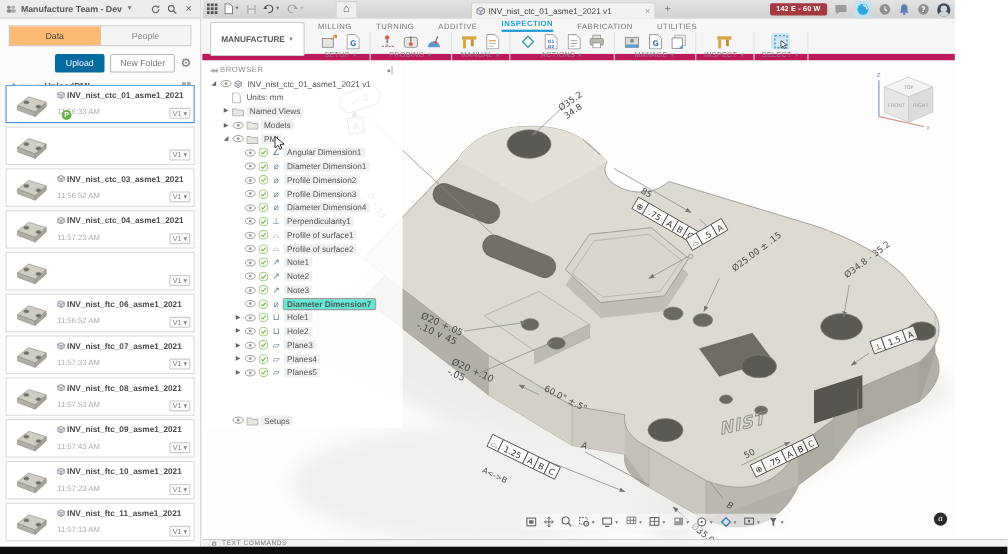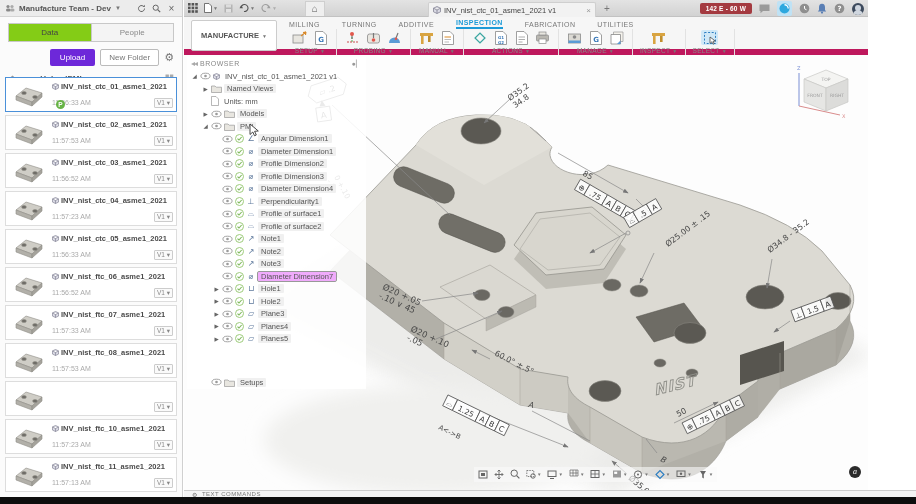--- a/index.html
+++ b/index.html
@@ -9,23 +9,23 @@
 
   
   #data-panel { position:absolute; left:0; top:0; width:183px; height:497px; background:#fbfbfb; border-right:1px solid #d0d0d0; overflow:hidden; }
   .dp-header { height:17px; background:#ececec; border-bottom:1px solid #d5d5d5; display:flex; align-items:center; padding:0 5px; gap:4px; }
   .dp-title { font-size:8px; font-weight:bold; color:#555; white-space:nowrap; }
   .dp-caret { font-size:6px; color:#777; }
   .dp-spacer { flex:1; }
   .dp-hicon { width:11px; height:11px; display:flex; align-items:center; justify-content:center; color:#666; }
   .dp-tabs { display:flex; margin:6px 8px 0 8px; border:1px solid #c8c8c8; }
   .dp-tab { flex:1; text-align:center; font-size:8px; padding:4px 0; color:#888; background:#f4f4f4; cursor:default; }
-  .dp-tab.active { background:#84cc16; color:#444; border-right:1px solid #c8c8c8; }
+  .dp-tab.active { background:#fdba74; color:#444; border-right:1px solid #c8c8c8; }
   .dp-actions { display:flex; justify-content:flex-end; align-items:center; gap:5px; margin:7px 8px 0 8px; }
-  .btn-upload { background:#6d28d9; color:#fff; font-size:8px; padding:4px 10px; border-radius:2px; }
+  .btn-upload { background:#0369a1; color:#fff; font-size:8px; padding:4px 10px; border-radius:2px; }
   .btn-newfolder { background:#fff; color:#777; font-size:8px; padding:3px 8px; border:1px solid #bbb; border-radius:2px; }
   .gear { font-size:11px; color:#777; }
   .dp-breadcrumb { display:flex; align-items:center; gap:3px; margin:8px 8px 3px 8px; font-size:8px; color:#999; }
   .crumb-sep { font-size:7px; color:#bbb; }
   .crumb-current { color:#555; font-weight:bold; }
   .file-list { position:absolute; top:77px; bottom:0; left:0; right:0; overflow:hidden; padding:0 5px; }
   .file-card { position:relative; height:35px; background:#fff; border:1px solid #ddd; margin-bottom:3px; display:flex; align-items:center; }
   .file-card.selected { border:1px solid #4a90d9; }
   .fc-thumb { width:46px; height:30px; flex:0 0 46px; display:flex; align-items:center; justify-content:center; }
   .fc-body { flex:1; min-width:0; padding-top:2px; }
@@ -71,21 +71,21 @@
 
   
   #browser { position:absolute; left:3px; top:2px; width:179px; background:rgba(255,255,255,.88); font-size:8px; }
   .br-header { display:flex; align-items:center; height:13px; color:#888; font-size:7px; letter-spacing:.5px; padding:0 4px; gap:3px; }
   .br-grip { color:#aaa; font-size:8px; letter-spacing:-1px; }
   .br-dot { margin-left:auto; color:#999; }
   .tree-row { display:flex; align-items:center; height:12.5px; gap:2px; white-space:nowrap; }
   .t-caret { width:7px; font-size:5.5px; color:#666; text-align:center; flex:0 0 7px; }
   .t-label { color:#555; font-size:7.5px; padding:0 3px; border-radius:1px; }
   .t-label.pill { background:#f0f0f0; }
-  .t-label.hl { background:#f0abfc; outline:1px solid #999; }
+  .t-label.hl { background:#5eead4; outline:1px solid #999;font-weight:bold; }
   .t-glyph { width:10px; text-align:center; font-size:8px; color:#5f7a9d; font-family:"DejaVu Sans",sans-serif; flex:0 0 10px; }
   .t-eye,.t-check,.t-fold,.t-doc,.t-cube { flex:0 0 auto; display:flex; align-items:center; }
   #cursor { position:absolute; left:62px; top:66px; z-index:5; }
 
   
   #viewcube { position:absolute; right:6px; top:4px; }
   
   #navbar { position:absolute; left:290px; bottom:8px; height:15px; display:flex; align-items:center; gap:6px; background:rgba(250,250,250,.6); padding:0 4px; }
   .nav-ic { display:flex; align-items:center; gap:1px; }
   .nav-ic .ab-caret { font-size:4.5px; }
@@ -180,26 +180,20 @@
             <svg width="38" height="26" viewBox="0 0 38 26">
               <g stroke="#8f8d86" stroke-width="0.6">
                 <polygon points="6,14 16,6 32,11 22,20" fill="#cfcdc6"></polygon>
                 <polygon points="6,14 22,20 22,24 6,18" fill="#b2b0a9"></polygon>
                 <polygon points="22,20 32,11 32,15 22,24" fill="#a5a39c"></polygon>
                 <ellipse cx="14" cy="11" rx="2.4" ry="1.5" fill="#6e6c66"></ellipse>
                 <ellipse cx="25" cy="15" rx="2.4" ry="1.5" fill="#6e6c66"></ellipse>
               </g>
             </svg>
           </span>
-          <span class="fc-body"><span class="fc-name">
-              <svg width="7" height="7" viewBox="0 0 8 8">
-                <path d="M4 0.5 L7.5 2.2 L7.5 5.8 L4 7.5 L0.5 5.8 L0.5 2.2 Z M0.5 2.2 L4 4 L7.5 2.2 M4 4 L4 7.5" fill="#d9d9e3" stroke="#77778a" stroke-width="0.7"></path>
-              </svg>
-              <span>INV_nist_ctc_02_asme1_2021</span>
-            </span><span class="fc-time">11:57:53 AM</span></span>
           <span class="fc-ver">V1 ▾</span>
         </div>
         <div class="file-card">
           <span class="fc-thumb">
             <svg width="38" height="26" viewBox="0 0 38 26">
               <g stroke="#8f8d86" stroke-width="0.6">
                 <polygon points="6,14 16,6 32,11 22,20" fill="#cfcdc6"></polygon>
                 <polygon points="6,14 22,20 22,24 6,18" fill="#b2b0a9"></polygon>
                 <polygon points="22,20 32,11 32,15 22,24" fill="#a5a39c"></polygon>
                 <ellipse cx="14" cy="11" rx="2.4" ry="1.5" fill="#6e6c66"></ellipse>
@@ -240,26 +234,20 @@
             <svg width="38" height="26" viewBox="0 0 38 26">
               <g stroke="#8f8d86" stroke-width="0.6">
                 <polygon points="6,14 16,6 32,11 22,20" fill="#cfcdc6"></polygon>
                 <polygon points="6,14 22,20 22,24 6,18" fill="#b2b0a9"></polygon>
                 <polygon points="22,20 32,11 32,15 22,24" fill="#a5a39c"></polygon>
                 <ellipse cx="14" cy="11" rx="2.4" ry="1.5" fill="#6e6c66"></ellipse>
                 <ellipse cx="25" cy="15" rx="2.4" ry="1.5" fill="#6e6c66"></ellipse>
               </g>
             </svg>
           </span>
-          <span class="fc-body"><span class="fc-name">
-              <svg width="7" height="7" viewBox="0 0 8 8">
-                <path d="M4 0.5 L7.5 2.2 L7.5 5.8 L4 7.5 L0.5 5.8 L0.5 2.2 Z M0.5 2.2 L4 4 L7.5 2.2 M4 4 L4 7.5" fill="#d9d9e3" stroke="#77778a" stroke-width="0.7"></path>
-              </svg>
-              <span>INV_nist_ctc_05_asme1_2021</span>
-            </span><span class="fc-time">11:56:33 AM</span></span>
           <span class="fc-ver">V1 ▾</span>
         </div>
         <div class="file-card">
           <span class="fc-thumb">
             <svg width="38" height="26" viewBox="0 0 38 26">
               <g stroke="#8f8d86" stroke-width="0.6">
                 <polygon points="6,14 16,6 32,11 22,20" fill="#cfcdc6"></polygon>
                 <polygon points="6,14 22,20 22,24 6,18" fill="#b2b0a9"></polygon>
                 <polygon points="22,20 32,11 32,15 22,24" fill="#a5a39c"></polygon>
                 <ellipse cx="14" cy="11" rx="2.4" ry="1.5" fill="#6e6c66"></ellipse>
@@ -320,20 +308,26 @@
             <svg width="38" height="26" viewBox="0 0 38 26">
               <g stroke="#8f8d86" stroke-width="0.6">
                 <polygon points="6,14 16,6 32,11 22,20" fill="#cfcdc6"></polygon>
                 <polygon points="6,14 22,20 22,24 6,18" fill="#b2b0a9"></polygon>
                 <polygon points="22,20 32,11 32,15 22,24" fill="#a5a39c"></polygon>
                 <ellipse cx="14" cy="11" rx="2.4" ry="1.5" fill="#6e6c66"></ellipse>
                 <ellipse cx="25" cy="15" rx="2.4" ry="1.5" fill="#6e6c66"></ellipse>
               </g>
             </svg>
           </span>
+          <span class="fc-body"><span class="fc-name">
+              <svg width="7" height="7" viewBox="0 0 8 8">
+                <path d="M4 0.5 L7.5 2.2 L7.5 5.8 L4 7.5 L0.5 5.8 L0.5 2.2 Z M0.5 2.2 L4 4 L7.5 2.2 M4 4 L4 7.5" fill="#d9d9e3" stroke="#77778a" stroke-width="0.7"></path>
+              </svg>
+              <span>INV_nist_ftc_09_asme1_2021</span>
+            </span><span class="fc-time">11:57:43 AM</span></span>
           <span class="fc-ver">V1 ▾</span>
         </div>
         <div class="file-card">
           <span class="fc-thumb">
             <svg width="38" height="26" viewBox="0 0 38 26">
               <g stroke="#8f8d86" stroke-width="0.6">
                 <polygon points="6,14 16,6 32,11 22,20" fill="#cfcdc6"></polygon>
                 <polygon points="6,14 22,20 22,24 6,18" fill="#b2b0a9"></polygon>
                 <polygon points="22,20 32,11 32,15 22,24" fill="#a5a39c"></polygon>
                 <ellipse cx="14" cy="11" rx="2.4" ry="1.5" fill="#6e6c66"></ellipse>
@@ -831,36 +825,36 @@
                 </svg>
               </span>
               <span class="t-cube">
                 <svg width="7" height="7" viewBox="0 0 8 8">
                   <path d="M4 0.5 L7.5 2.2 L7.5 5.8 L4 7.5 L0.5 5.8 L0.5 2.2 Z M0.5 2.2 L4 4 L7.5 2.2 M4 4 L4 7.5" fill="#d9d9e3" stroke="#77778a" stroke-width="0.7"></path>
                 </svg>
               </span>
               <span class="t-label">INV_nist_ctc_01_asme1_2021 v1</span>
             </div>
             <div class="tree-row" style="padding-left: 15px;">
+              <span class="t-caret"></span>
+              <span class="t-doc">
+                <svg width="8" height="10">
+                  <path d="M0.5 0.5 H5 L7.5 3 V9.5 H0.5 Z" fill="#fff" stroke="#999" stroke-width="0.7"></path>
+                </svg>
+              </span>
+              <span class="t-label">Units: mm</span>
+            </div>
+            <div class="tree-row" style="padding-left: 15px;">
               <span class="t-caret">▶</span>
               <span class="t-fold">
                 <svg width="11" height="9">
                   <path d="M0.5 2 H4 L5.2 3.2 H10.5 V8.5 H0.5 Z" fill="#e8e6e0" stroke="#999" stroke-width="0.7"></path>
                 </svg>
               </span>
               <span class="t-label pill">Named Views</span>
-            </div>
-            <div class="tree-row" style="padding-left: 15px;">
-              <span class="t-caret"></span>
-              <span class="t-doc">
-                <svg width="8" height="10">
-                  <path d="M0.5 0.5 H5 L7.5 3 V9.5 H0.5 Z" fill="#fff" stroke="#999" stroke-width="0.7"></path>
-                </svg>
-              </span>
-              <span class="t-label">Units: mm</span>
             </div>
             <div class="tree-row" style="padding-left: 15px;">
               <span class="t-caret">▶</span>
               <span class="t-eye">
                 <svg width="11" height="8">
                   <ellipse cx="5.5" cy="4" rx="4.6" ry="2.8" fill="none" stroke="#9a9a9a" stroke-width="0.9"></ellipse>
                   <circle cx="5.5" cy="4" r="1.3" fill="#9a9a9a"></circle>
                 </svg>
               </span>
               <span class="t-fold">

